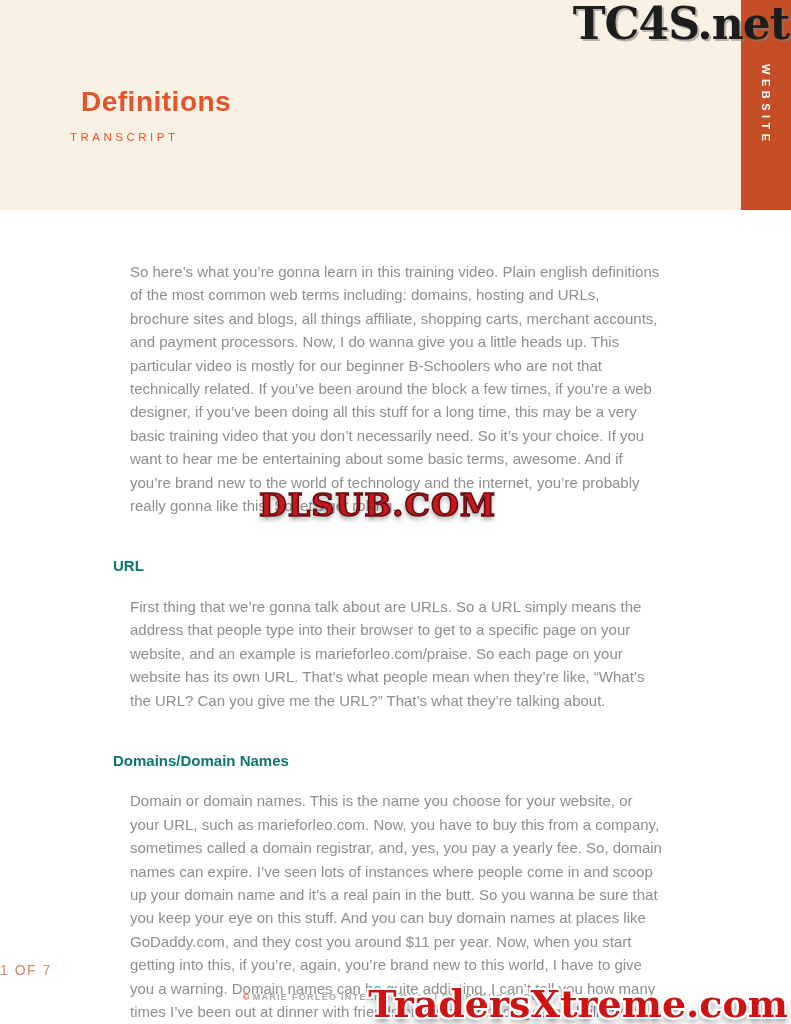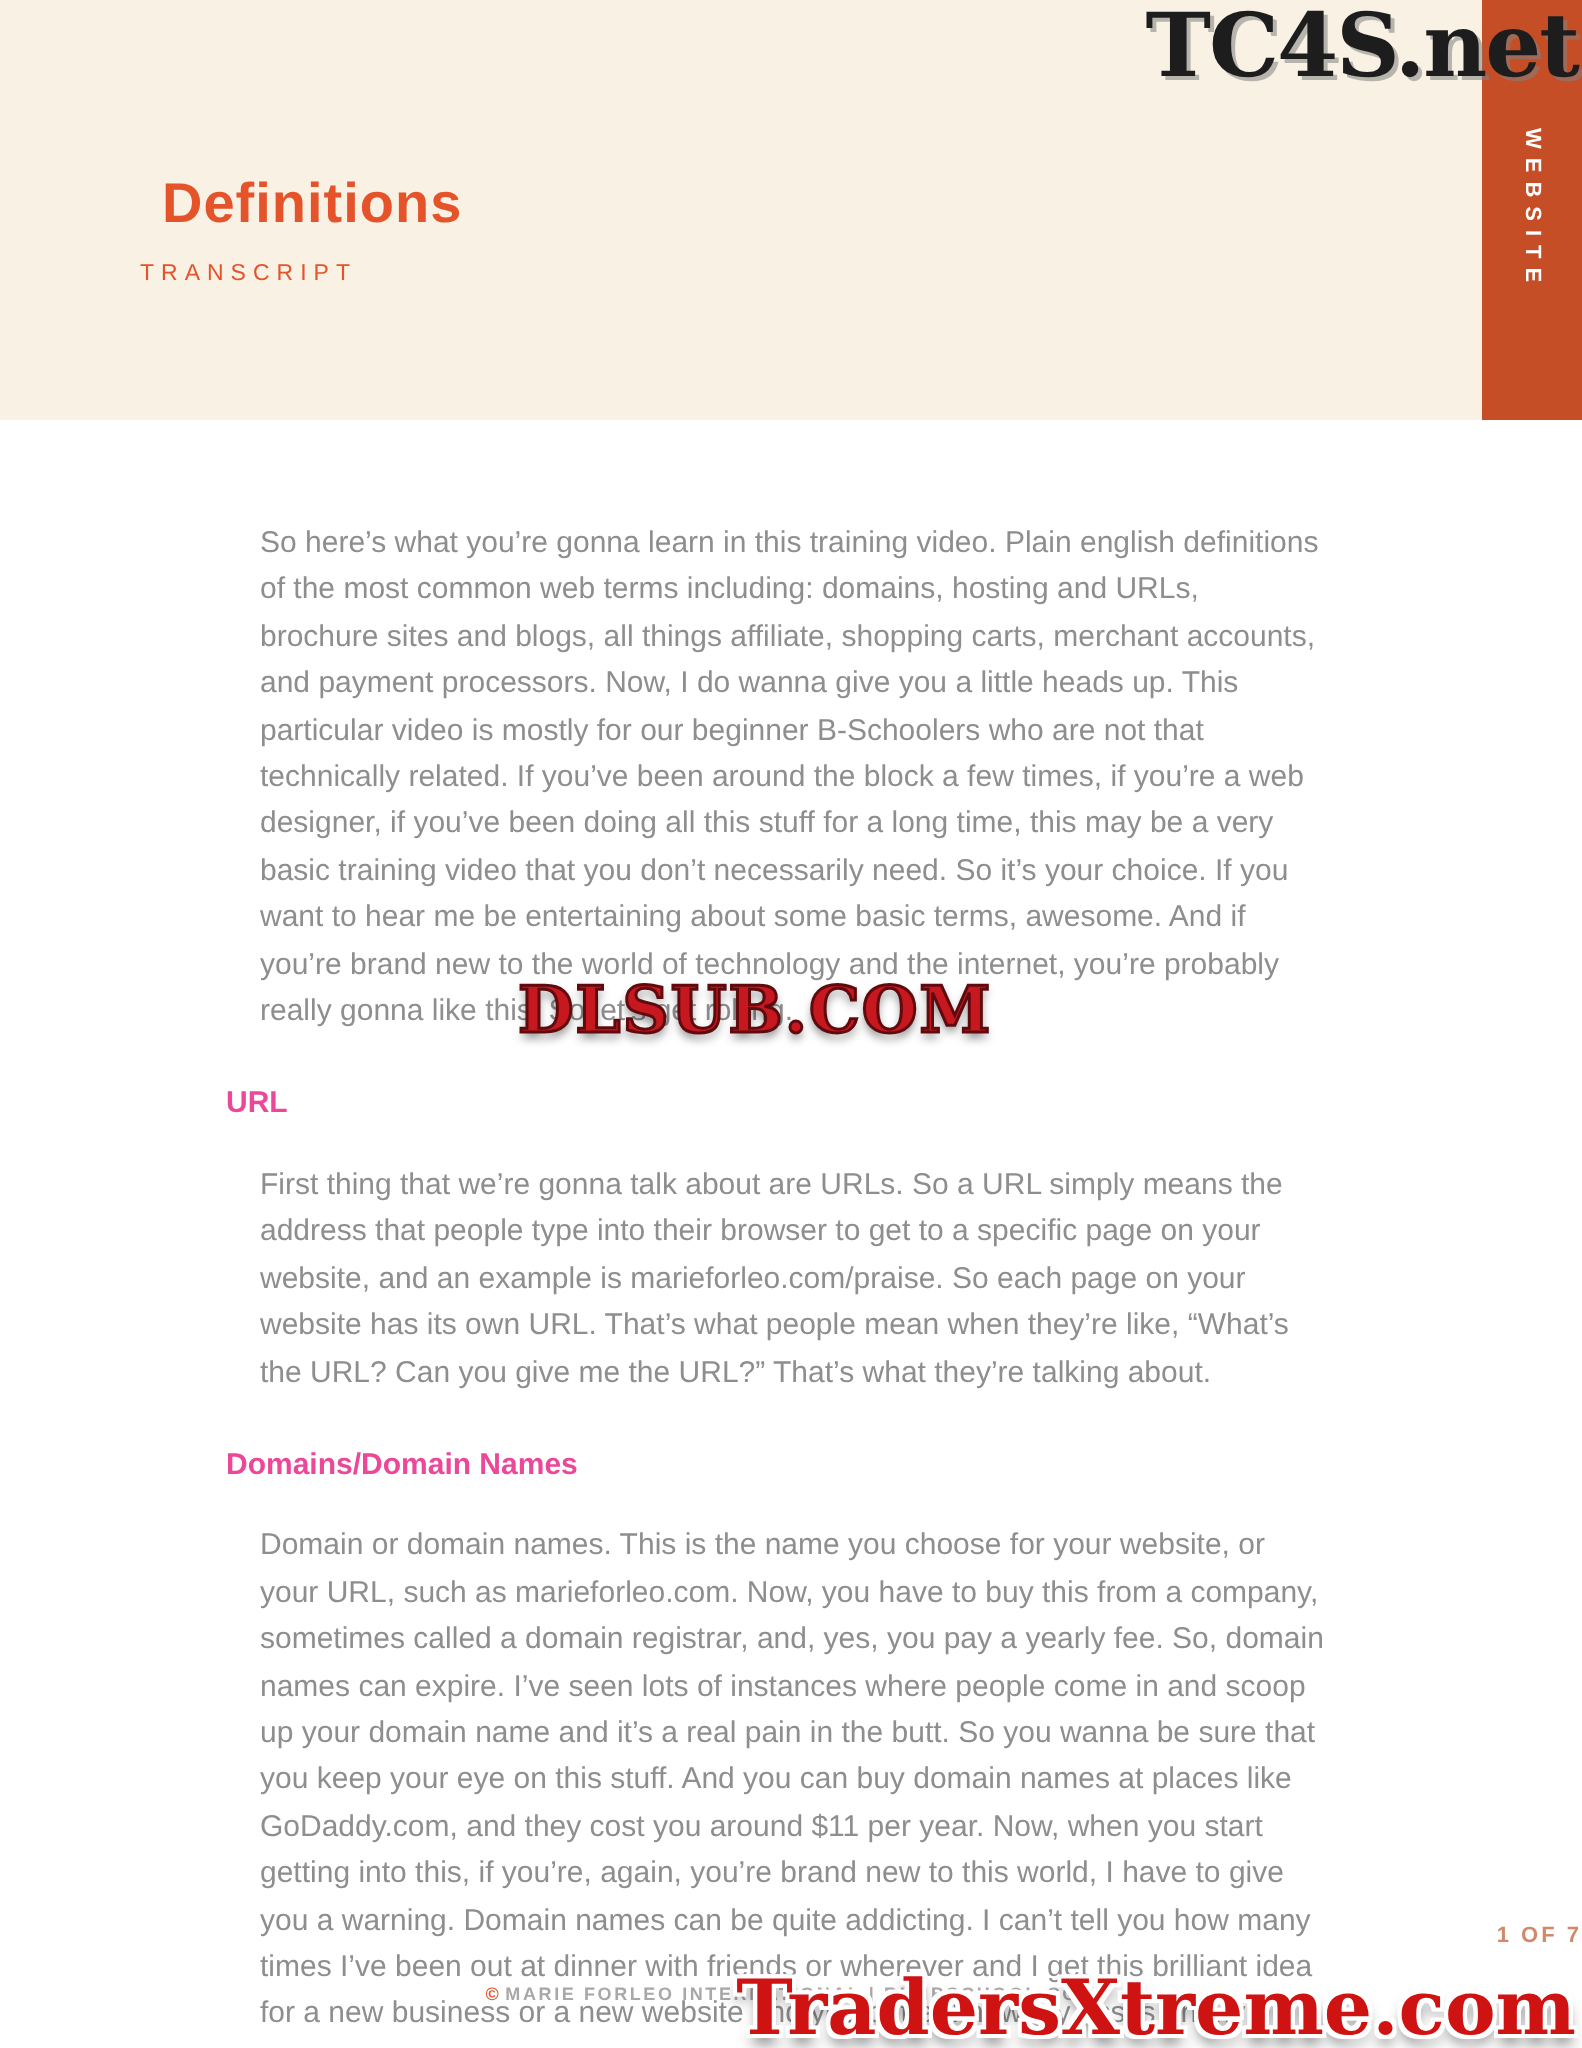--- a/index.html
+++ b/index.html
@@ -78,46 +78,46 @@
     position: absolute;
     left: 113px; top: 243px;
     width: 566px;
     color: #8e8e8e;
     font-size: 15px;
     line-height: 23.4px;
     z-index: 2;
   }
   .content p { margin: 17px; }
   .heading {
-    margin-top: 23px;
+    margin-top: 37px;
     font-weight: 700;
-    color: #ec4899;
+    color: #0f766e;
   }
 
   .wm-mid {
     position: absolute;
     left: 259px; top: 486px;
     font-family: "DejaVu Serif", serif;
     font-size: 32px;
     font-weight: 800;
     letter-spacing: 1px;
     color: #c8181f;
     -webkit-text-stroke: 1.5px #5f0a0e;
     text-shadow: 0 3px 5px rgba(0,0,0,0.45);
     z-index: 4;
     white-space: nowrap;
   }
 
   .footer-page {
     position: absolute;
     top: 962px; left: 0;
     width: 791px;
-    text-align: right;
-    font-size: 11px;
-    font-weight: 700;
+    text-align: left;
+    font-size: 14px;
+    font-weight: 400;
     letter-spacing: 1.5px;
     color: #d08a67;
     z-index: 2;
   }
 
   .footer-copy {
     position: absolute;
     top: 992px; left: 0;
     width: 791px;
     text-align: center;

